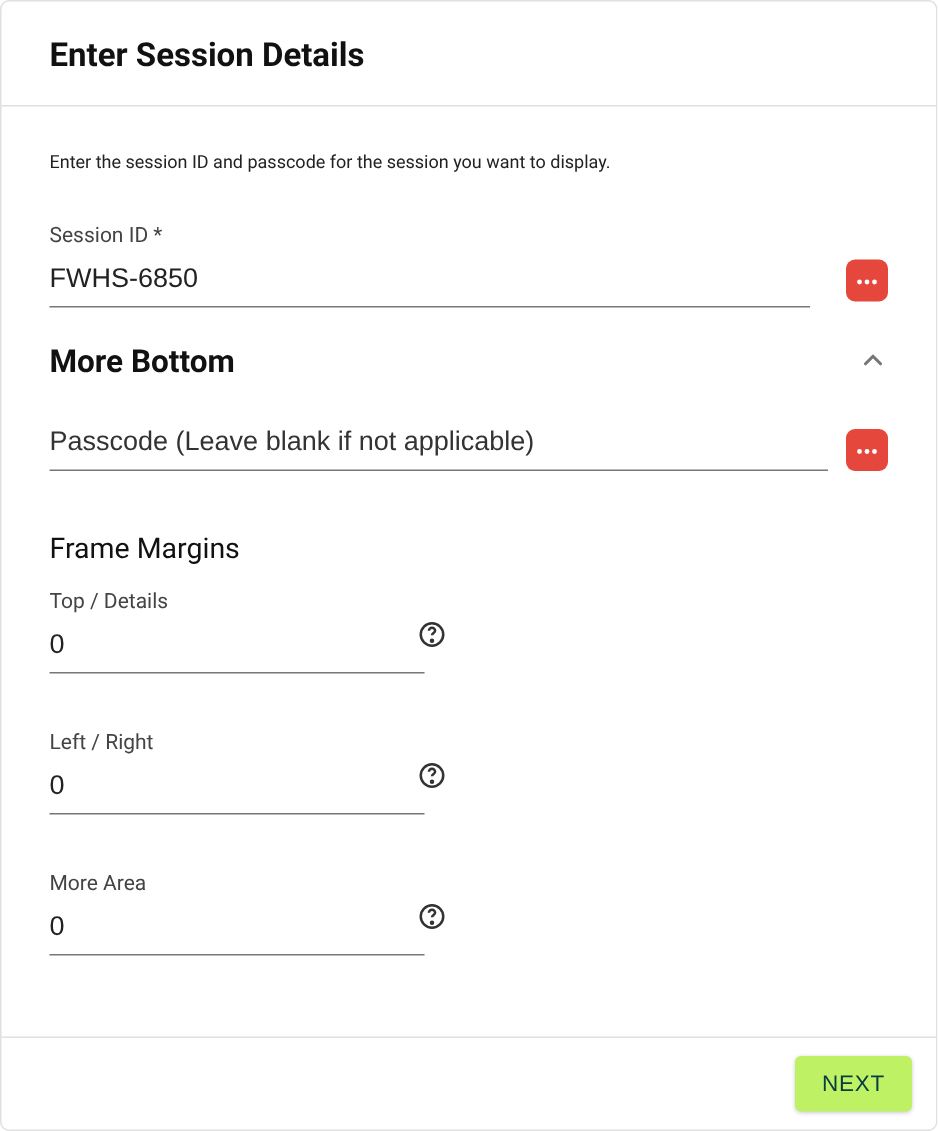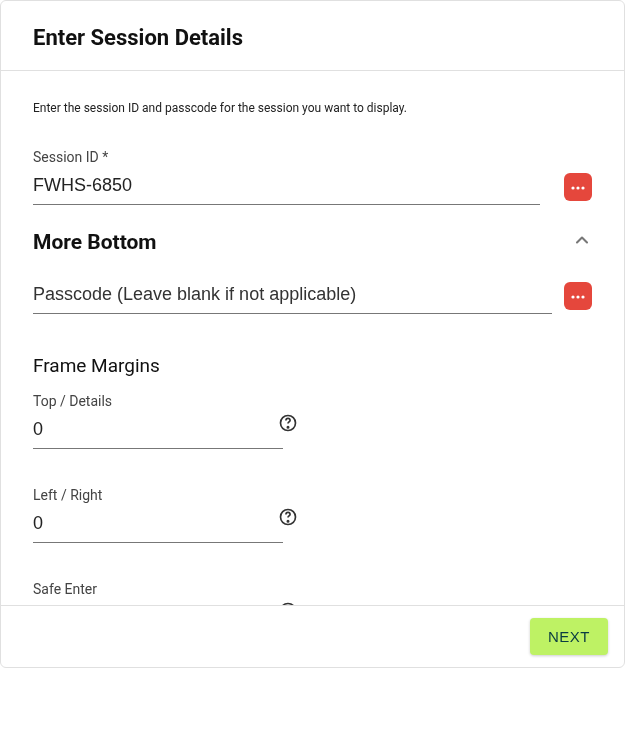--- a/index.html
+++ b/index.html
@@ -11,21 +11,21 @@
     font-family: -apple-system, BlinkMacSystemFont, "Segoe UI", Roboto, "Helvetica Neue", Arial, sans-serif;
     background: #fff;
     width: 625px;
     height: 754px;
     position: relative;
   }
   .dialog {
     border: 1px solid #e0e0e0;
     border-radius: 6px;
     overflow: hidden;
-    height: 668px;
+    height: 754px;
     display: flex;
     flex-direction: column;
   }
   .header {
     padding: 24px 32px 20px 32px;
     border-bottom: 1px solid #e0e0e0;
   }
   .header-title {
     font-size: 22px;
     font-weight: 700;
@@ -95,21 +95,21 @@
   .section-title {
     font-size: 21px;
     font-weight: 700;
     color: #111;
   }
   .chevron {
     color: #777;
   }
   .passcode-row {
     display: flex;
-    align-items: center;
+    align-items: flex-end;
     gap: 12px;
     margin-bottom: 40px;
   }
   .passcode-input {
     flex: 1;
     border: none;
     border-bottom: 1px solid #777;
     font-size: 18px;
     padding: 6px 0 8px 0;
     color: #222;
@@ -258,21 +258,21 @@
             <svg width="20" height="20" viewBox="0 0 24 24" fill="none" stroke="currentColor" stroke-width="2">
                 <circle cx="12" cy="12" r="9"></circle>
                 <path d="M9.5 9a2.5 2.5 0 0 1 5 0c0 1.5-2.5 2-2.5 3.5"></path>
                 <circle cx="12" cy="17" r="0.8" fill="currentColor"></circle>
               </svg>
           </span>
         </div>
       </div>
 
       <div class="margin-field">
-        <label class="margin-label">Safe Enter</label>
+        <label class="margin-label">More Area</label>
         <div class="margin-input-wrap">
           <input type="text" class="margin-input" value="0" style="">
           <span class="help-icon">
             <svg width="20" height="20" viewBox="0 0 24 24" fill="none" stroke="currentColor" stroke-width="2">
                 <circle cx="12" cy="12" r="9"></circle>
                 <path d="M9.5 9a2.5 2.5 0 0 1 5 0c0 1.5-2.5 2-2.5 3.5"></path>
                 <circle cx="12" cy="17" r="0.8" fill="currentColor"></circle>
               </svg>
           </span>
         </div>

